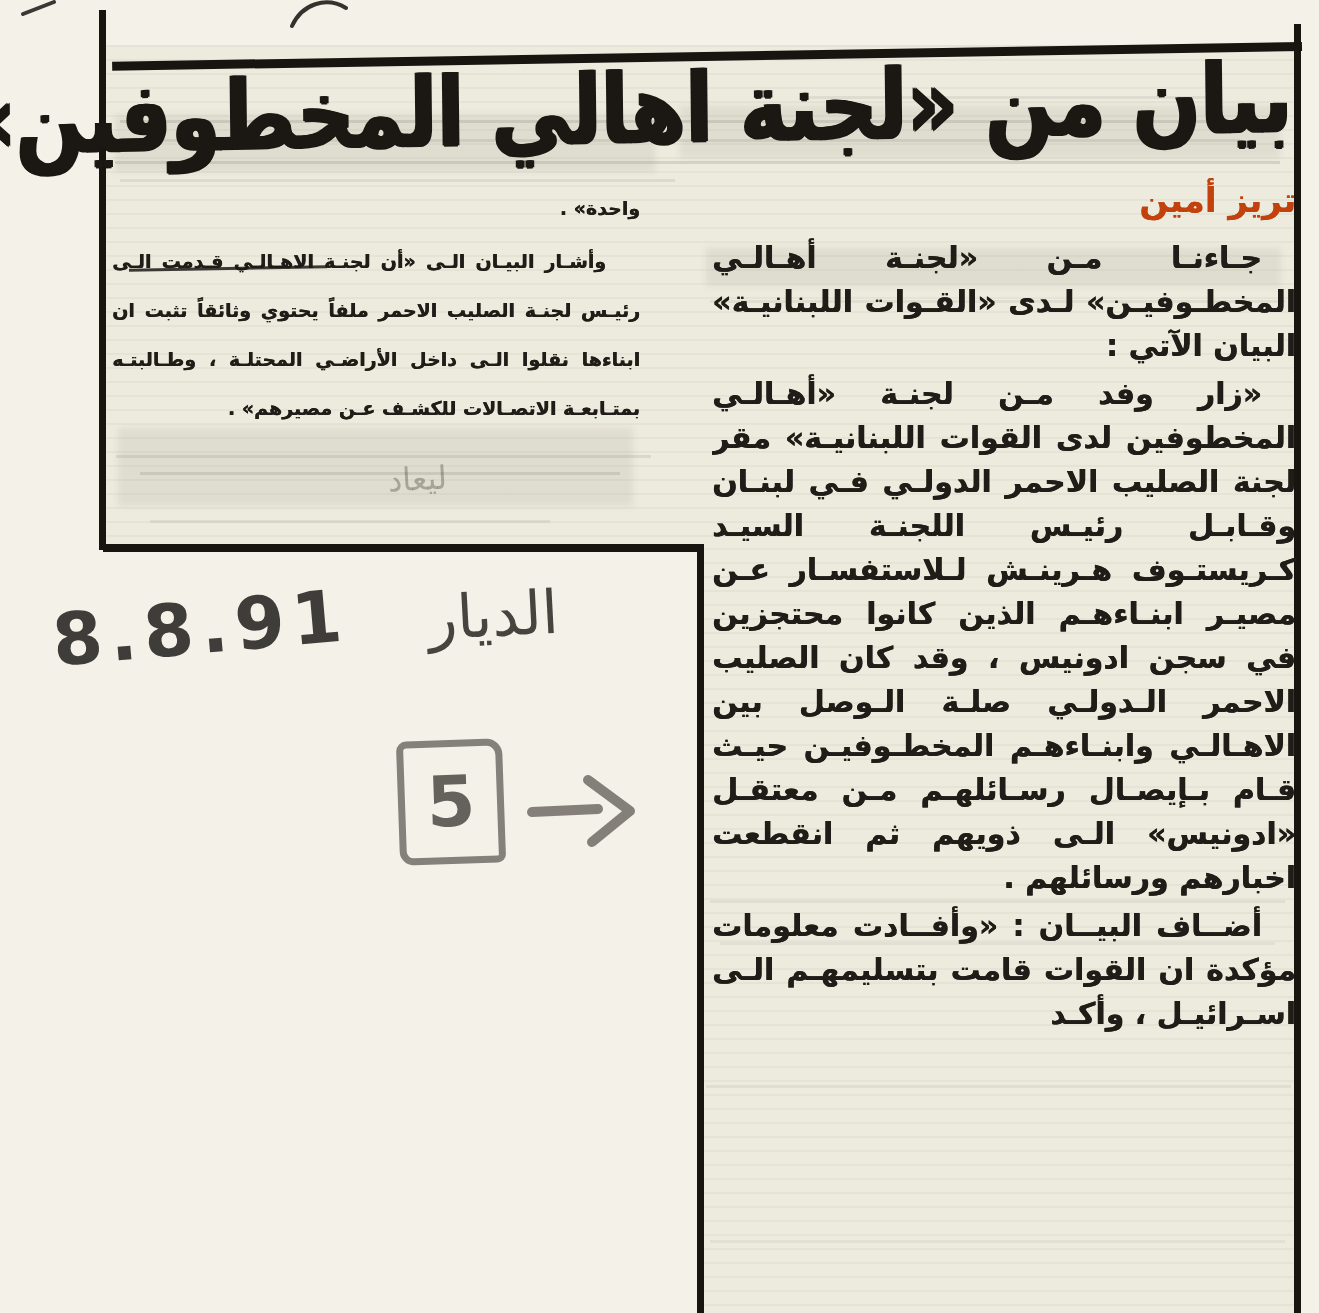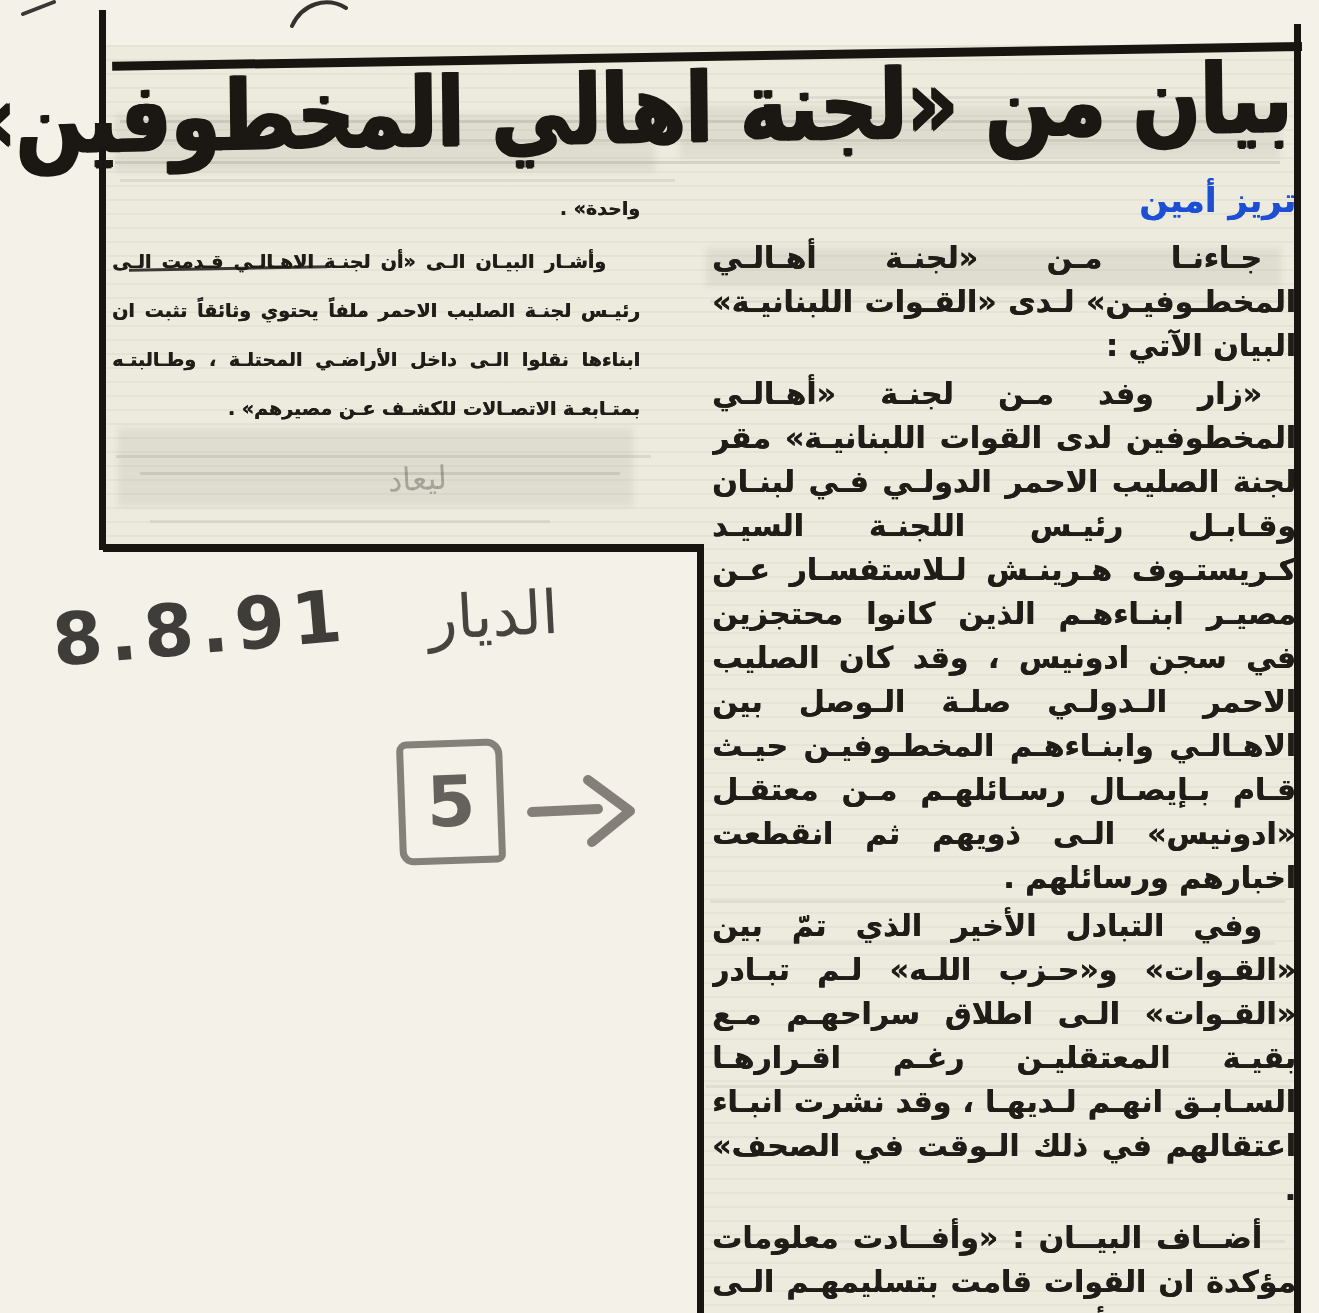--- a/index.html
+++ b/index.html
@@ -37,21 +37,21 @@
   .col { position:absolute; direction:rtl; text-align:justify;
          color:#201d18; font-weight:bold; overflow:hidden;
          text-shadow:0.4px 0 0 currentColor; }
   .right-col { left:712px; top:178px; width:584px; height:1135px;
                font-size:30px; line-height:44px; }
   .left-col  { left:112px; top:184px; width:528px; height:358px;
                font-size:19px; line-height:49px; }
   .col p { margin:0 0 4px 0; text-indent:34px; }
   .col p.cont { text-indent:0; }
   .byline { font-size:34px; text-align:right; padding-left:92px;
-            margin:0 0 14px 0; direction:rtl; font-weight:bold; color:#1d4ed8; }
+            margin:0 0 14px 0; direction:rtl; font-weight:bold; color:#c2410c; }
 
   
   .hw-date { position:absolute; left:52px; top:586px; font-size:72px;
              color:#3f3d3a; font-weight:bold; letter-spacing:7px;
              transform:rotate(-5deg); }
   .hw-name { position:absolute; left:428px; top:580px; font-size:60px;
              color:#46443f; direction:rtl; transform:rotate(-3deg); }
   .pagebox { position:absolute; left:398px; top:740px; width:92px; height:110px;
              border:7px solid rgba(104,100,94,0.8);
              border-radius:10px 16px 8px 14px;
@@ -102,21 +102,20 @@
   <div class="rule b-right"></div>
   <div class="rule b-steph"></div>
   <div class="rule b-stepv"></div>
 
   <div class="headline">بيان من «لجنة اهالي المخطوفين»</div>
 
   <div class="col right-col">
     <div class="byline">تريز أمين</div>
     <p>جـاءنـا مـن «لجنـة أهـالـي المخطـوفيـن» لـدى «القـوات اللبنانيـة» البيان الآتي :</p>
     <p>«زار وفد مـن لجنـة «أهـالـي المخطوفين لدى القوات اللبنانيـة» مقر لجنة الصليب الاحمر الدولـي فـي لبنـان وقـابـل رئيـس اللجنـة السيـد كـريستـوف هـرينـش لـلاستفسـار عـن مصيـر ابنـاءهـم الذين كانوا محتجزين في سجن ادونيس ، وقد كان الصليب الاحمر الـدولـي صلـة الـوصل بين الاهـالـي وابنـاءهـم المخطـوفيـن حيـث قـام بـإيصـال رسـائلهـم مـن معتقـل «ادونيس» الـى ذويهم ثم انقطعت اخبارهم ورسائلهم .</p>
-    <p>وفي التبادل الأخير الذي تمّ بين «القـوات» و«حـزب اللـه» لـم تبـادر «القـوات» الـى اطلاق سراحهـم مـع بقيـة المعتقليـن رغـم اقـرارهـا السـابـق انهـم لـديهـا ، وقد نشرت انبـاء اعتقالهم في ذلك الـوقت في الصحف» .</p>
     <p>أضــاف البيــان : «وأفــادت معلومات مؤكدة ان القوات قامت بتسليمهـم الـى اسـرائيـل ، وأكـد</p>
   </div>
 
   <div class="col left-col">
     <p class="cont">واحدة» .</p>
     <p>وأشـار البيـان الـى «أن لجنـة الاهـالـي قـدمت الـى رئيـس لجنـة الصليب الاحمر ملفاً يحتوي وثائقاً تثبت ان ابناءها نقلوا الـى داخل الأراضـي المحتلـة ، وطـالبتـه بمتـابعـة الاتصـالات للكشـف عـن مصيرهم» .</p>
   </div>
 
   <div class="overline"></div>
 

